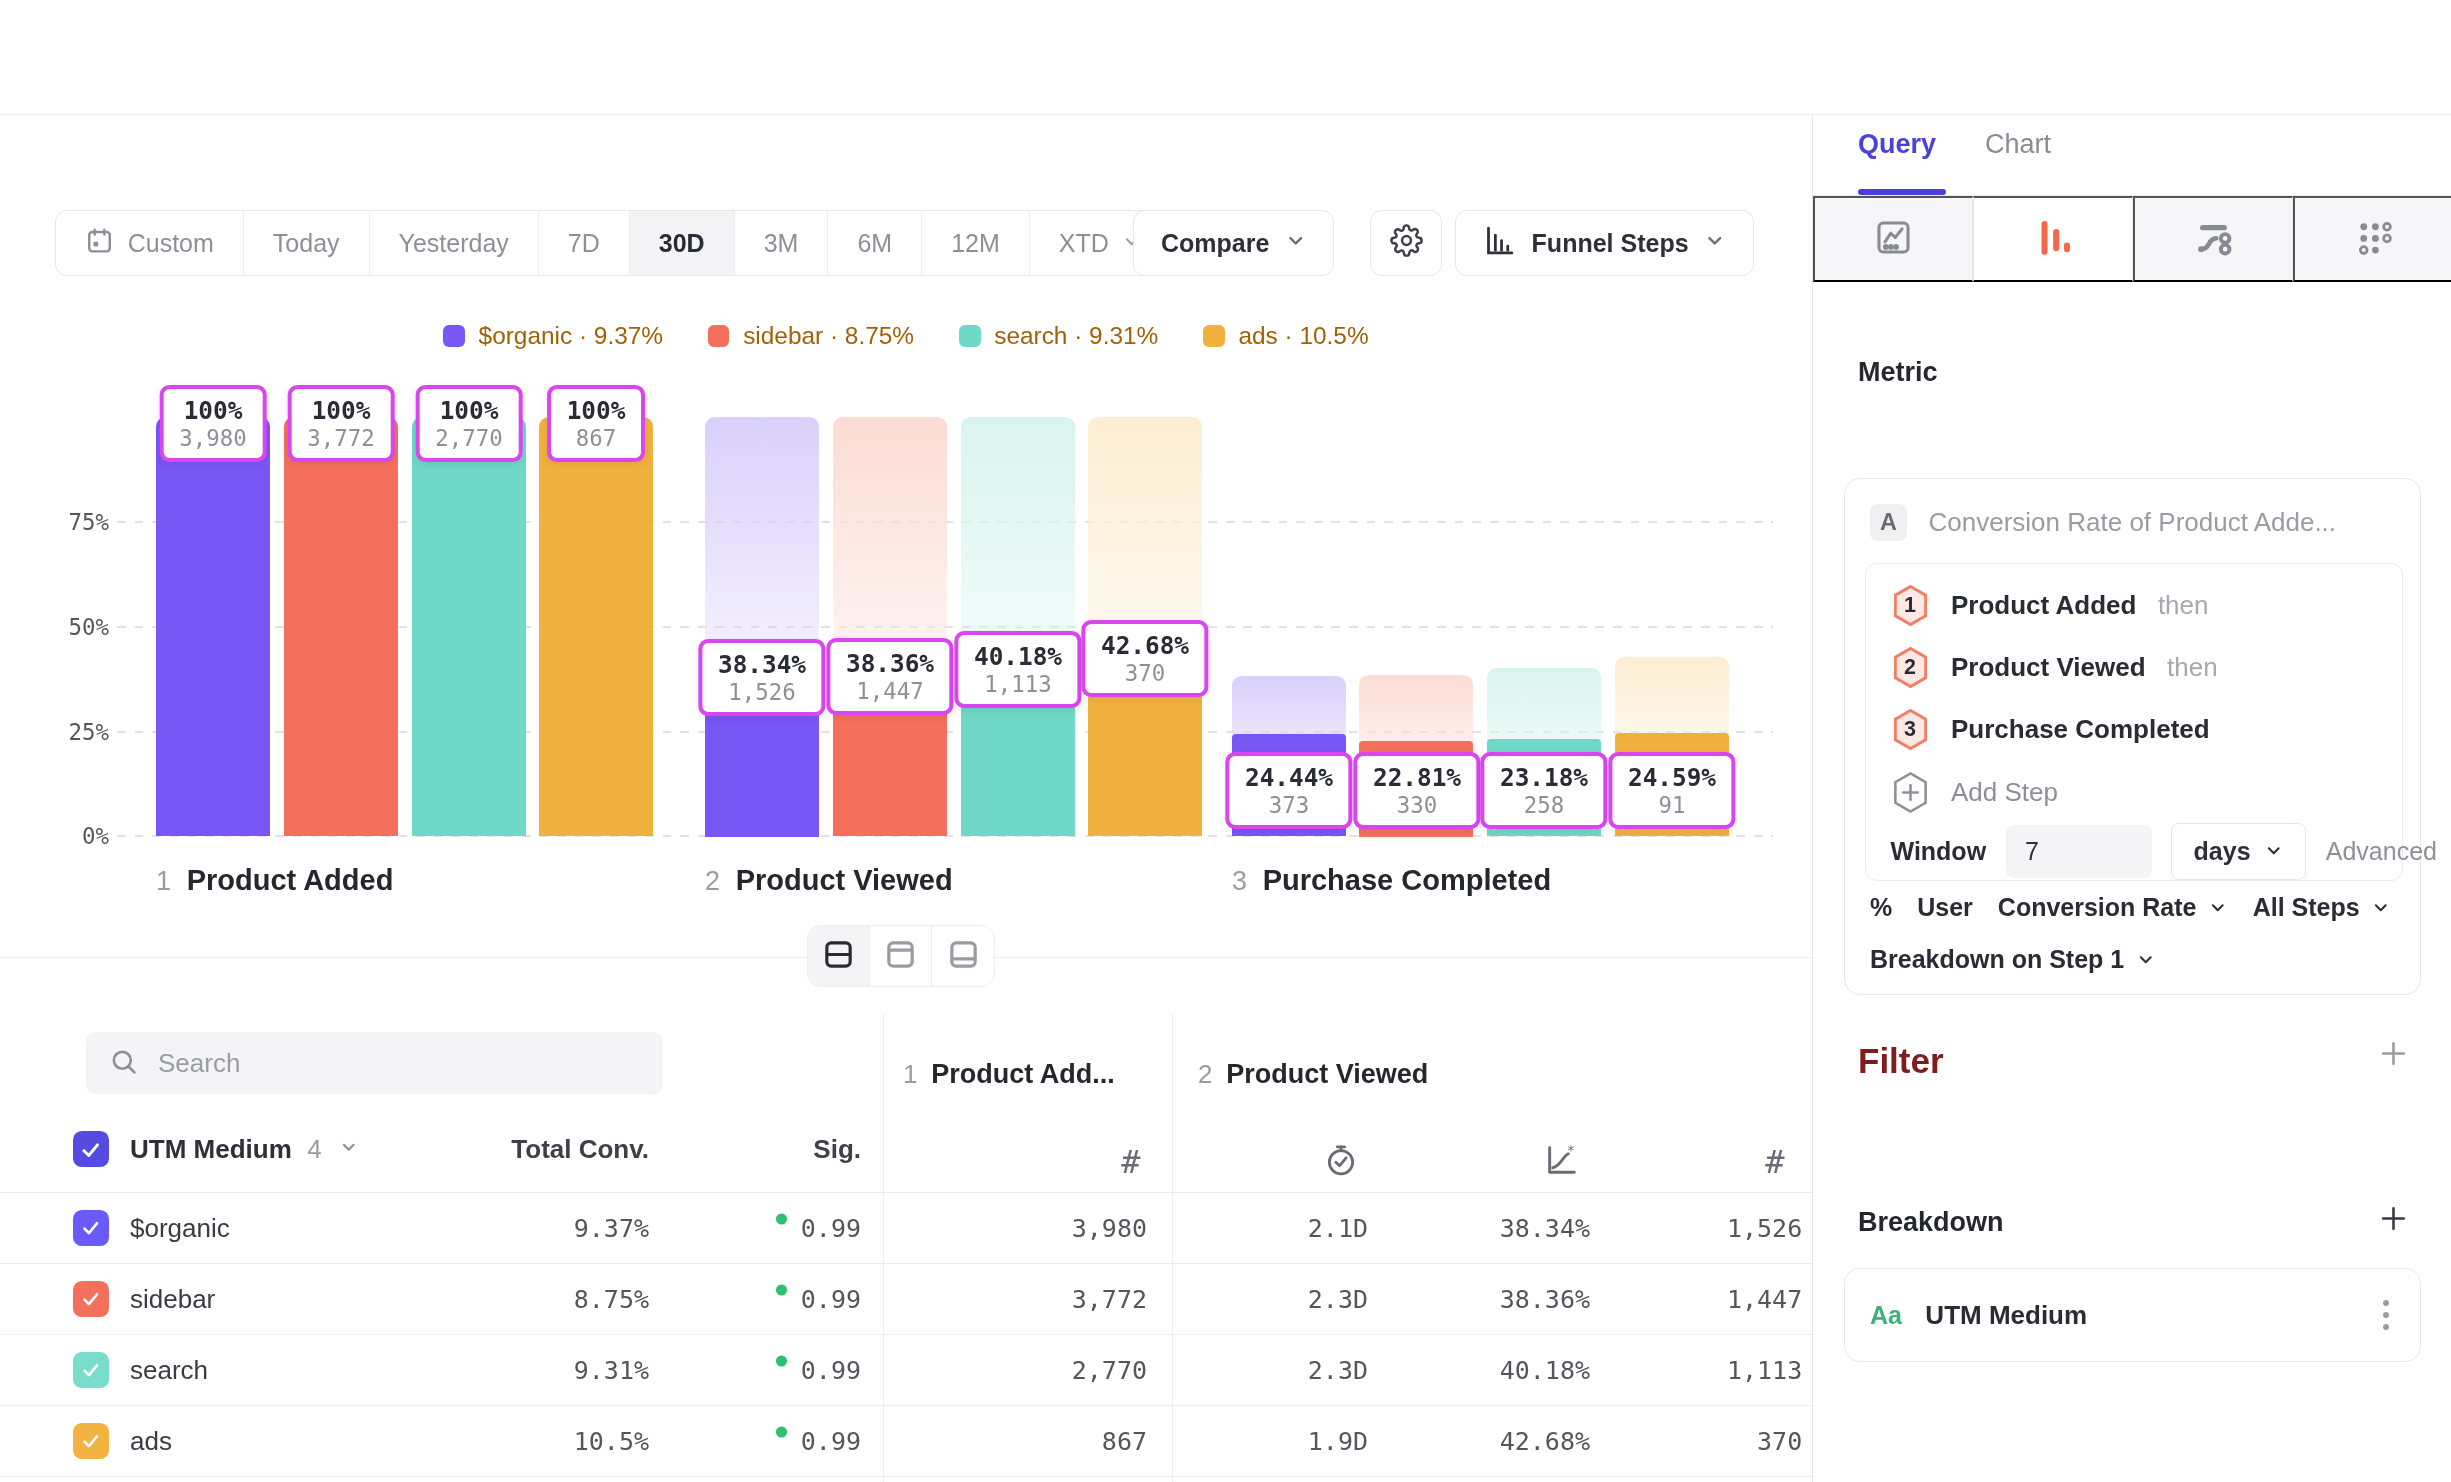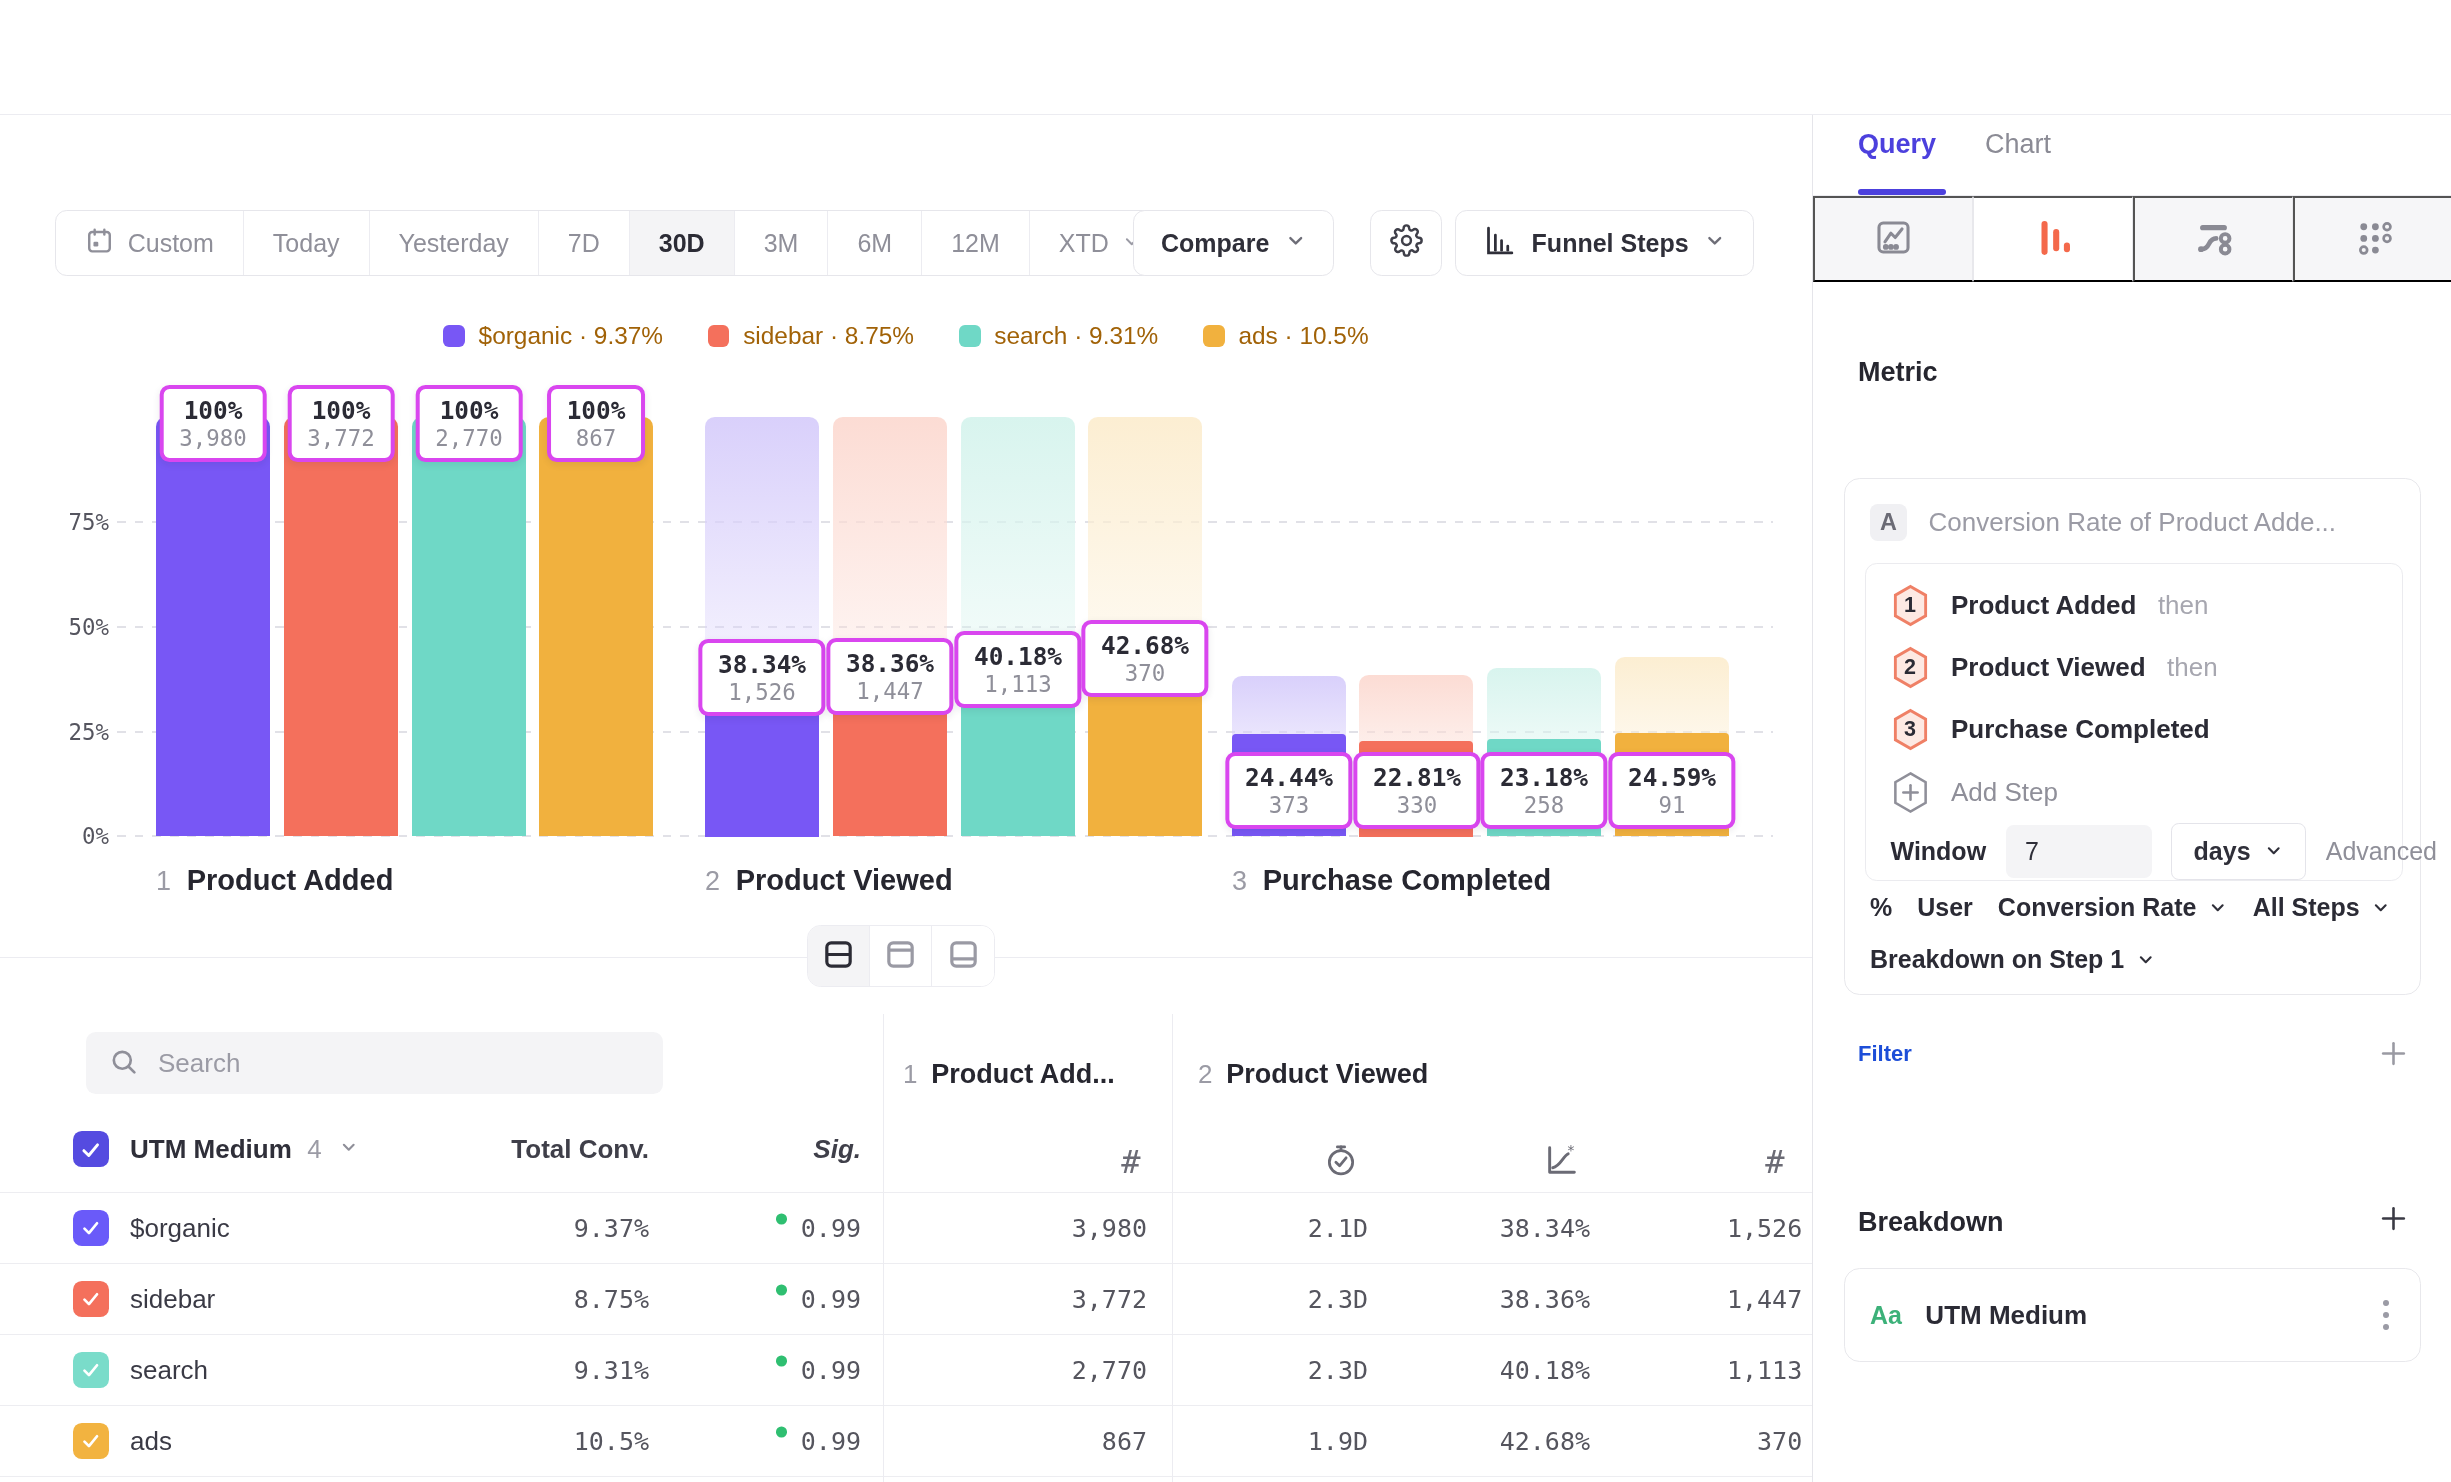--- a/index.html
+++ b/index.html
@@ -91,21 +91,21 @@
 
   
   #panel{left:1812px;top:115px;width:640px;height:1367px;border-left:1px solid #e5e5ea;background:#fff;}
   .ptab{position:absolute;top:13.7px;font-size:27px;cursor:pointer;}
   #ptab-underline{position:absolute;left:45px;top:74px;width:88px;height:5.9px;border-radius:2.9px;background:#4c40dd;}
   #ptabs-border{position:absolute;left:0;top:80px;width:640px;height:1px;background:#ededf1;}
   .typetab{position:absolute;top:81px;width:160px;height:86px;display:flex;align-items:center;justify-content:center;
            background:#f6f6f8;border-right:1px solid #e8e8ec;cursor:pointer;}
   .typetab.active{background:#fff;border-right:1px solid #e8e8ec;border-left:1px solid #e8e8ec;}
   .sec-title{position:absolute;font-size:27px;font-weight:700;color:#26262f;}
-  .sec-title-gray{position:absolute;font-size:22px;font-weight:600;color:#1d4ed8;}
+  .sec-title-gray{position:absolute;font-size:35px;font-weight:600;color:#7f1d1d;}
   .plus-icon{position:absolute;cursor:pointer;}
   .card{position:absolute;left:31px;width:577px;border:1px solid #e8e8ec;border-radius:15.6px;background:#fff;}
   #metric-head{position:absolute;left:25px;top:25px;display:flex;align-items:center;gap:21.5px;cursor:pointer;}
   #metric-badge{width:37px;height:37px;border-radius:7.8px;background:#f0f0f3;color:#6b6b75;font-size:23.4px;
                 font-weight:600;display:flex;align-items:center;justify-content:center;}
   #metric-title{font-size:26px;color:#9b9ba5;white-space:nowrap;}
   #steps-card{position:absolute;left:19.5px;top:84px;width:538px;height:318px;border:1px solid #ebebef;border-radius:11.7px;}
   .mstep{position:absolute;left:25px;display:flex;align-items:center;gap:21.5px;cursor:pointer;}
   .mstep .lbl{font-size:26px;font-weight:700;color:#2b2b35;}
   .mstep .then{font-size:26px;color:#a7a7b0;}
@@ -365,21 +365,21 @@
     <div class="abs row" style="left:130px;top:41px;transform:translateY(-50%);gap:3.9px;">
       <span class="th-label">UTM Medium</span>
       <span class="th-count">4</span>
       <span style="margin-left:13.7px;">
         <svg width="19.5" height="19.5" viewBox="0 0 24 24" fill="none" stroke="#8f8f99" stroke-width="2.6" stroke-linecap="round" stroke-linejoin="round">
             <polyline points="6 9 12 15 18 9"></polyline>
           </svg>
       </span>
     </div>
     <div class="th-col" style="right:1163px;top:41px;">Total Conv.</div>
-    <div class="th-col" style="right:951px;top:41px;font-style:italic;">Sig.</div>
+    <div class="th-col" style="right:951px;top:41px;">Sig.</div>
   </div>
 
   <div class="colhead abs" style="left:903px;top:1059px;">
     <span class="n">1</span>
     <span class="t">Product Add...</span>
   </div>
   <div class="colhead abs" style="left:1198px;top:1059px;">
     <span class="n">2</span>
     <span class="t">Product Viewed</span>
   </div>

